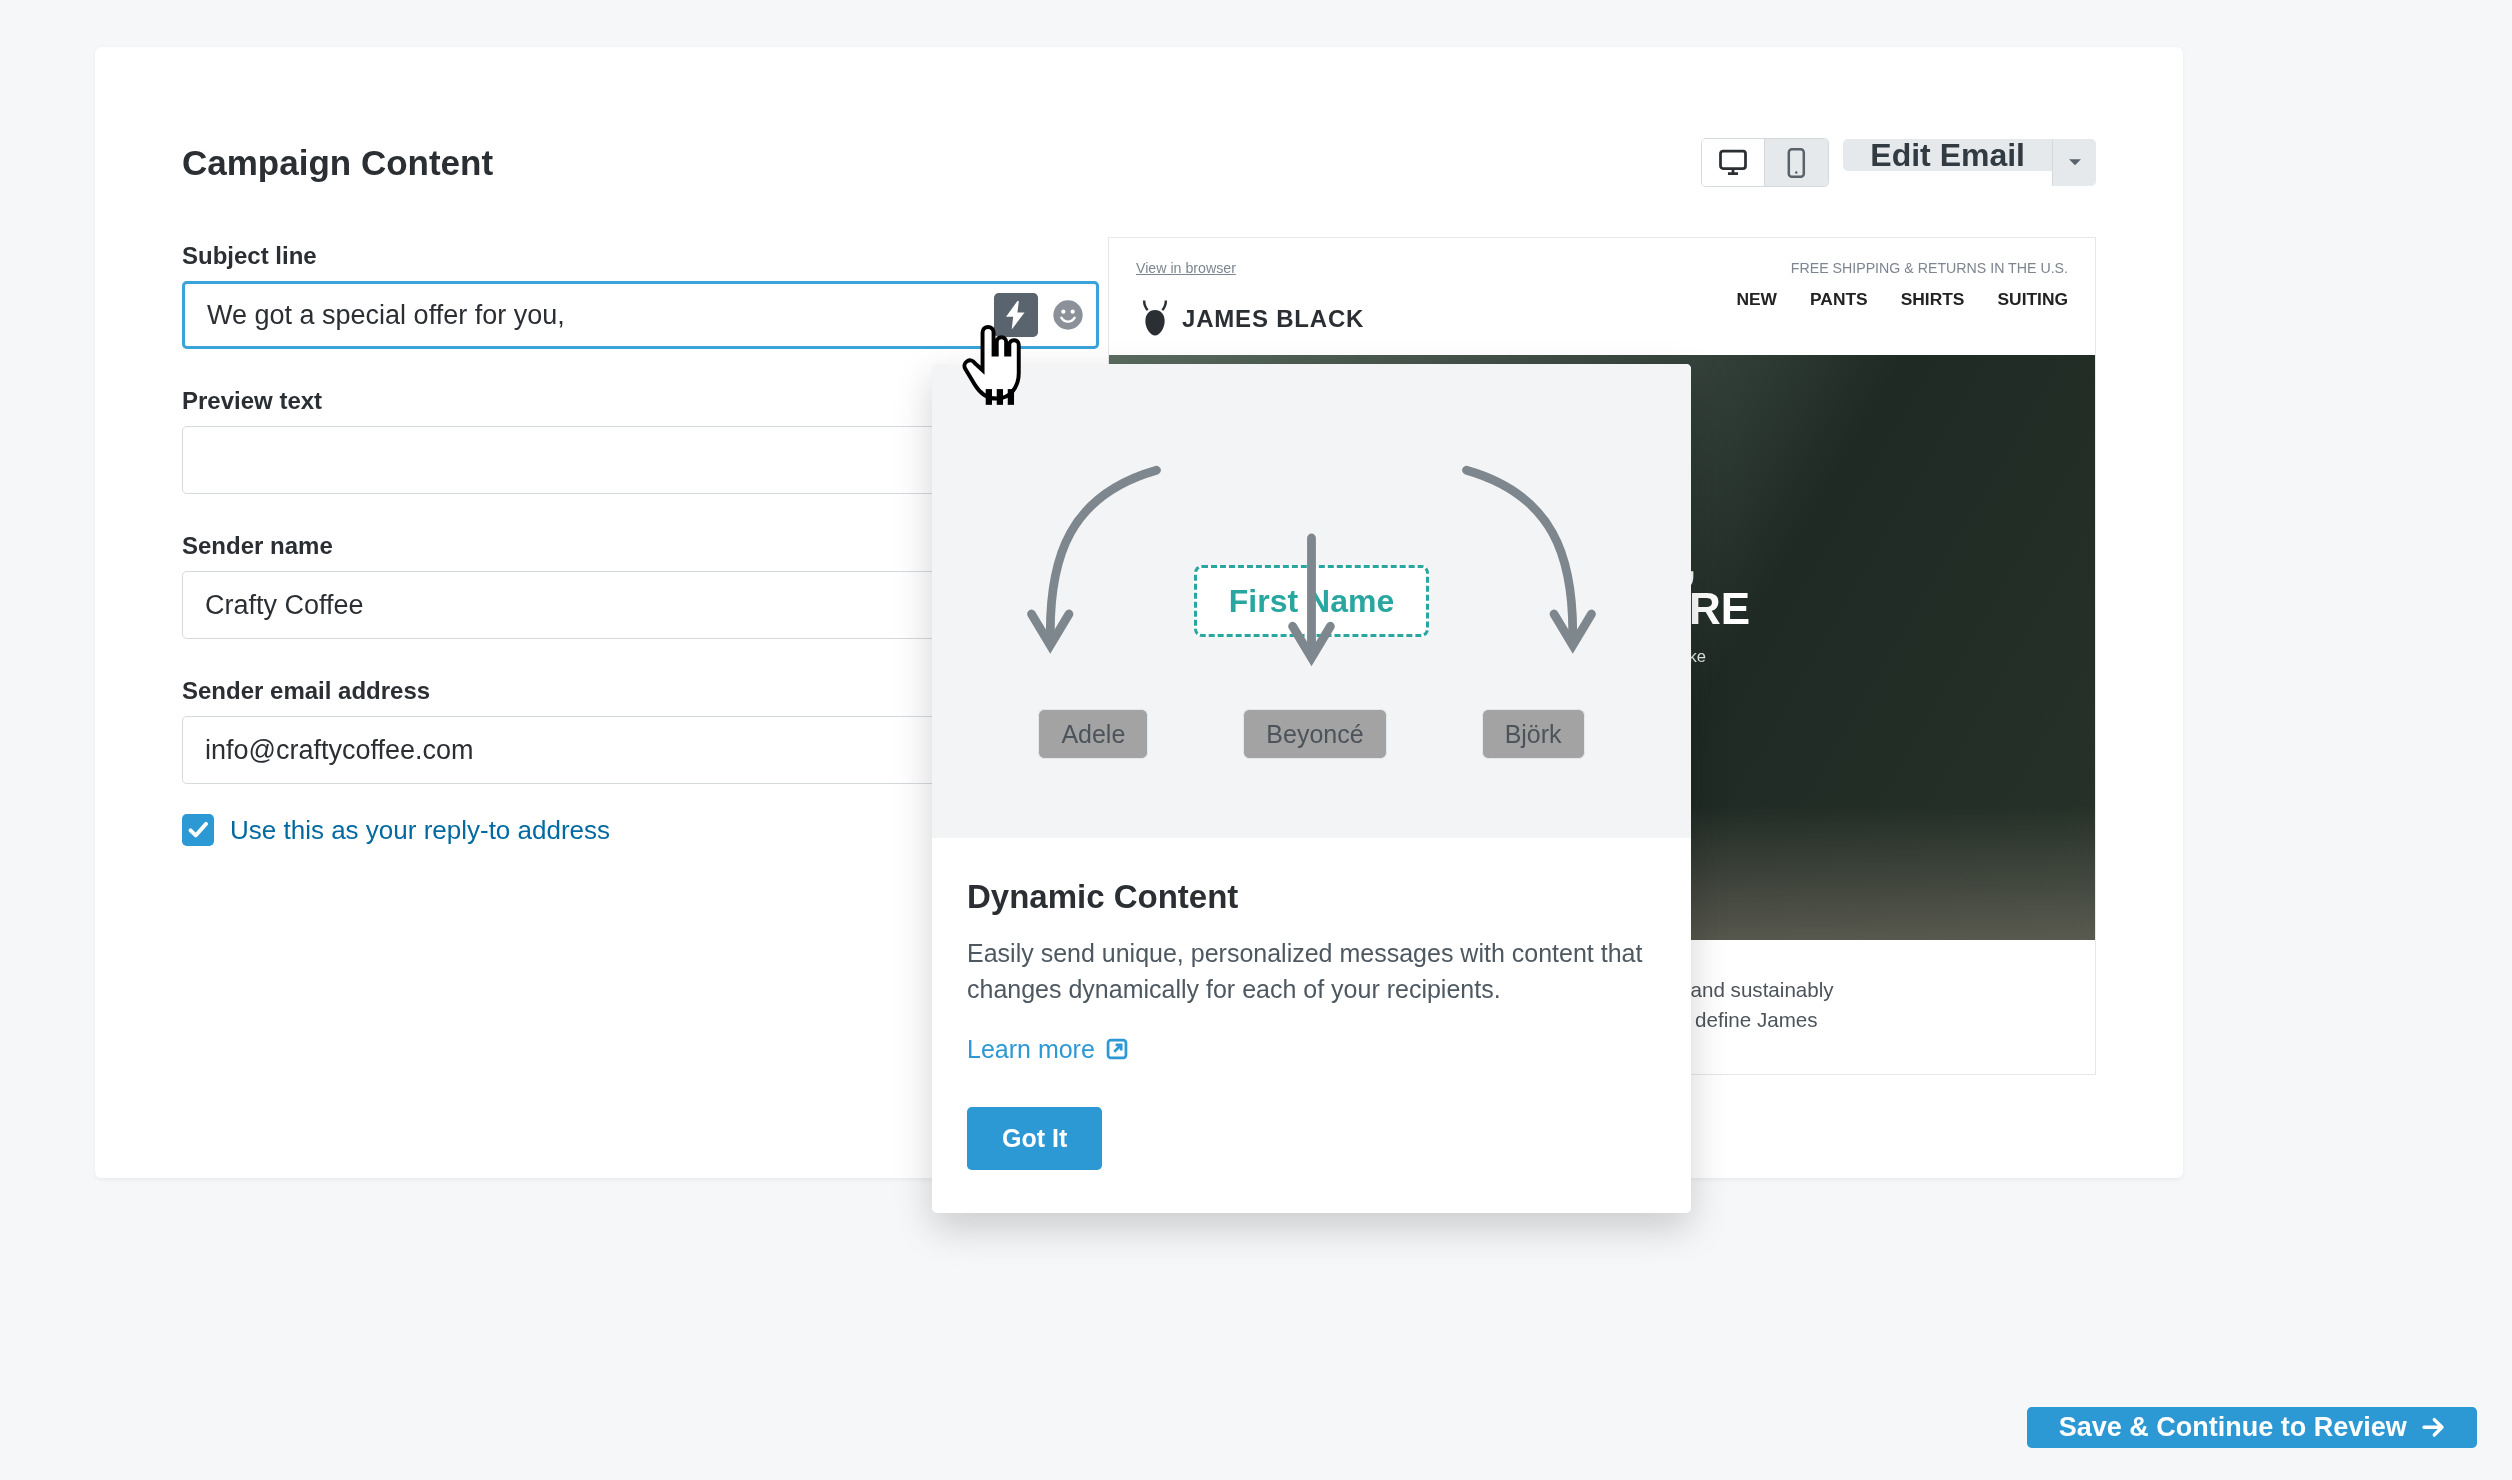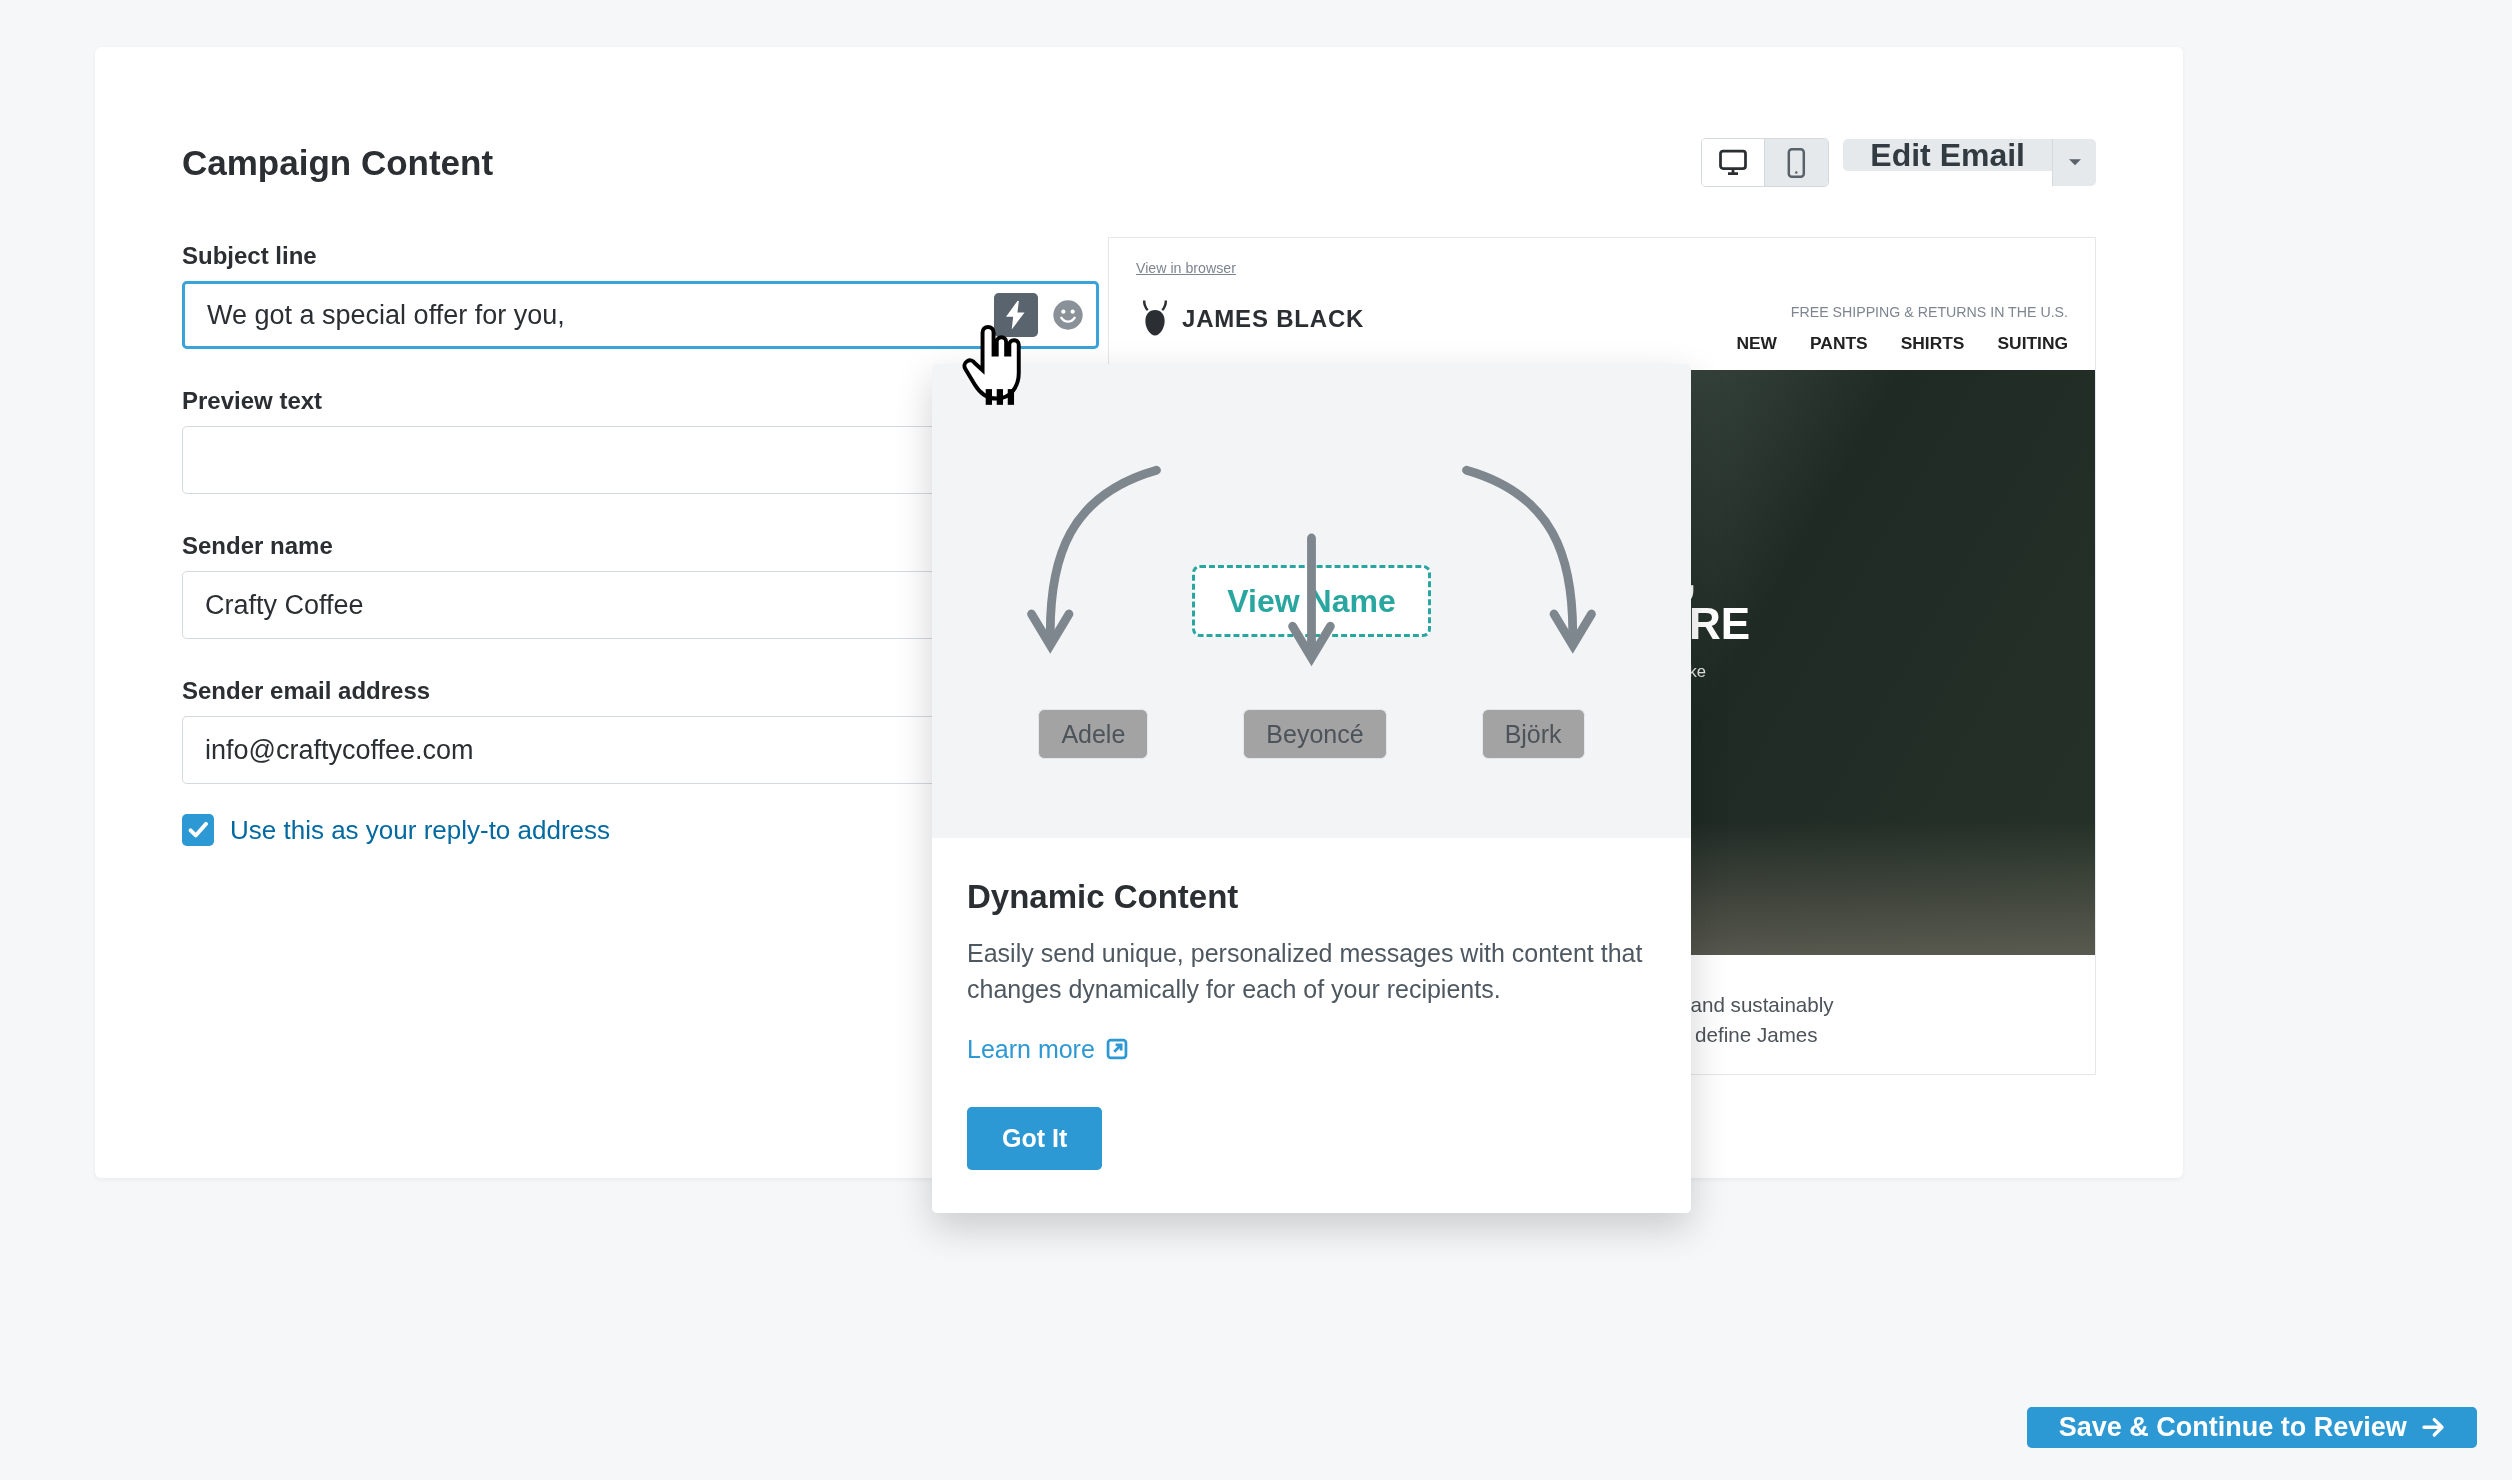--- a/index.html
+++ b/index.html
@@ -142,21 +142,21 @@
         <div>
           <div class="view-browser">View in browser</div>
           <div class="brand-row" style="margin-top:22px;">
             <svg width="38" height="41" viewBox="0 0 30 34" fill="#2b2f33">
                 <path d="M6 2c0 5 3 8 3 8M24 2c0 5-3 8-3 8" stroke="#2b2f33" stroke-width="2" fill="none"></path>
                 <path d="M15 10c-5 0-8 4-8 9 0 6 4 12 8 12s8-6 8-12c0-5-3-9-8-9z"></path>
               </svg>
             <span class="brand-name">JAMES BLACK</span>
           </div>
         </div>
-        <div style="text-align:right;margin-top:44px;">
+        <div style="text-align:right;">
           <div class="free-ship">FREE SHIPPING &amp; RETURNS IN THE U.S.</div>
           <div class="preview-nav">
             <span>NEW</span>
             <span>PANTS</span>
             <span>SHIRTS</span>
             <span>SUITING</span>
           </div>
         </div>
       </div>
 
@@ -176,21 +176,21 @@
       <div class="caption">
         <div>ne responsibly and sustainably</div>
         <div>uilt staples that define James</div>
         <div>ack.</div>
       </div>
     </div>
   </div>
 
   <div class="popover">
     <div class="popover-top">
-      <div class="fn-box">View Name</div>
+      <div class="fn-box">First Name</div>
 
       <svg style="position:absolute; left:87px; top:93px;" width="150" height="214" viewBox="0 0 120 170" fill="none" stroke="#7e868e" stroke-width="7" stroke-linecap="round">
         <path d="M110 10 C 40 30, 25 80, 25 140"></path>
         <path d="M10 125 L25 150 L40 125" fill="none"></path>
       </svg>
       <svg style="position:absolute; left:348px; top:166px;" width="63" height="142" viewBox="0 0 50 110" fill="none" stroke="#7e868e" stroke-width="7" stroke-linecap="round">
         <path d="M25 5 L25 90"></path>
           <path d="M10 75 L25 100 L40 75"></path>
       </svg>
       <svg style="position:absolute; right:87px; top:93px;" width="150" height="214" viewBox="0 0 120 170" fill="none" stroke="#7e868e" stroke-width="7" stroke-linecap="round">

